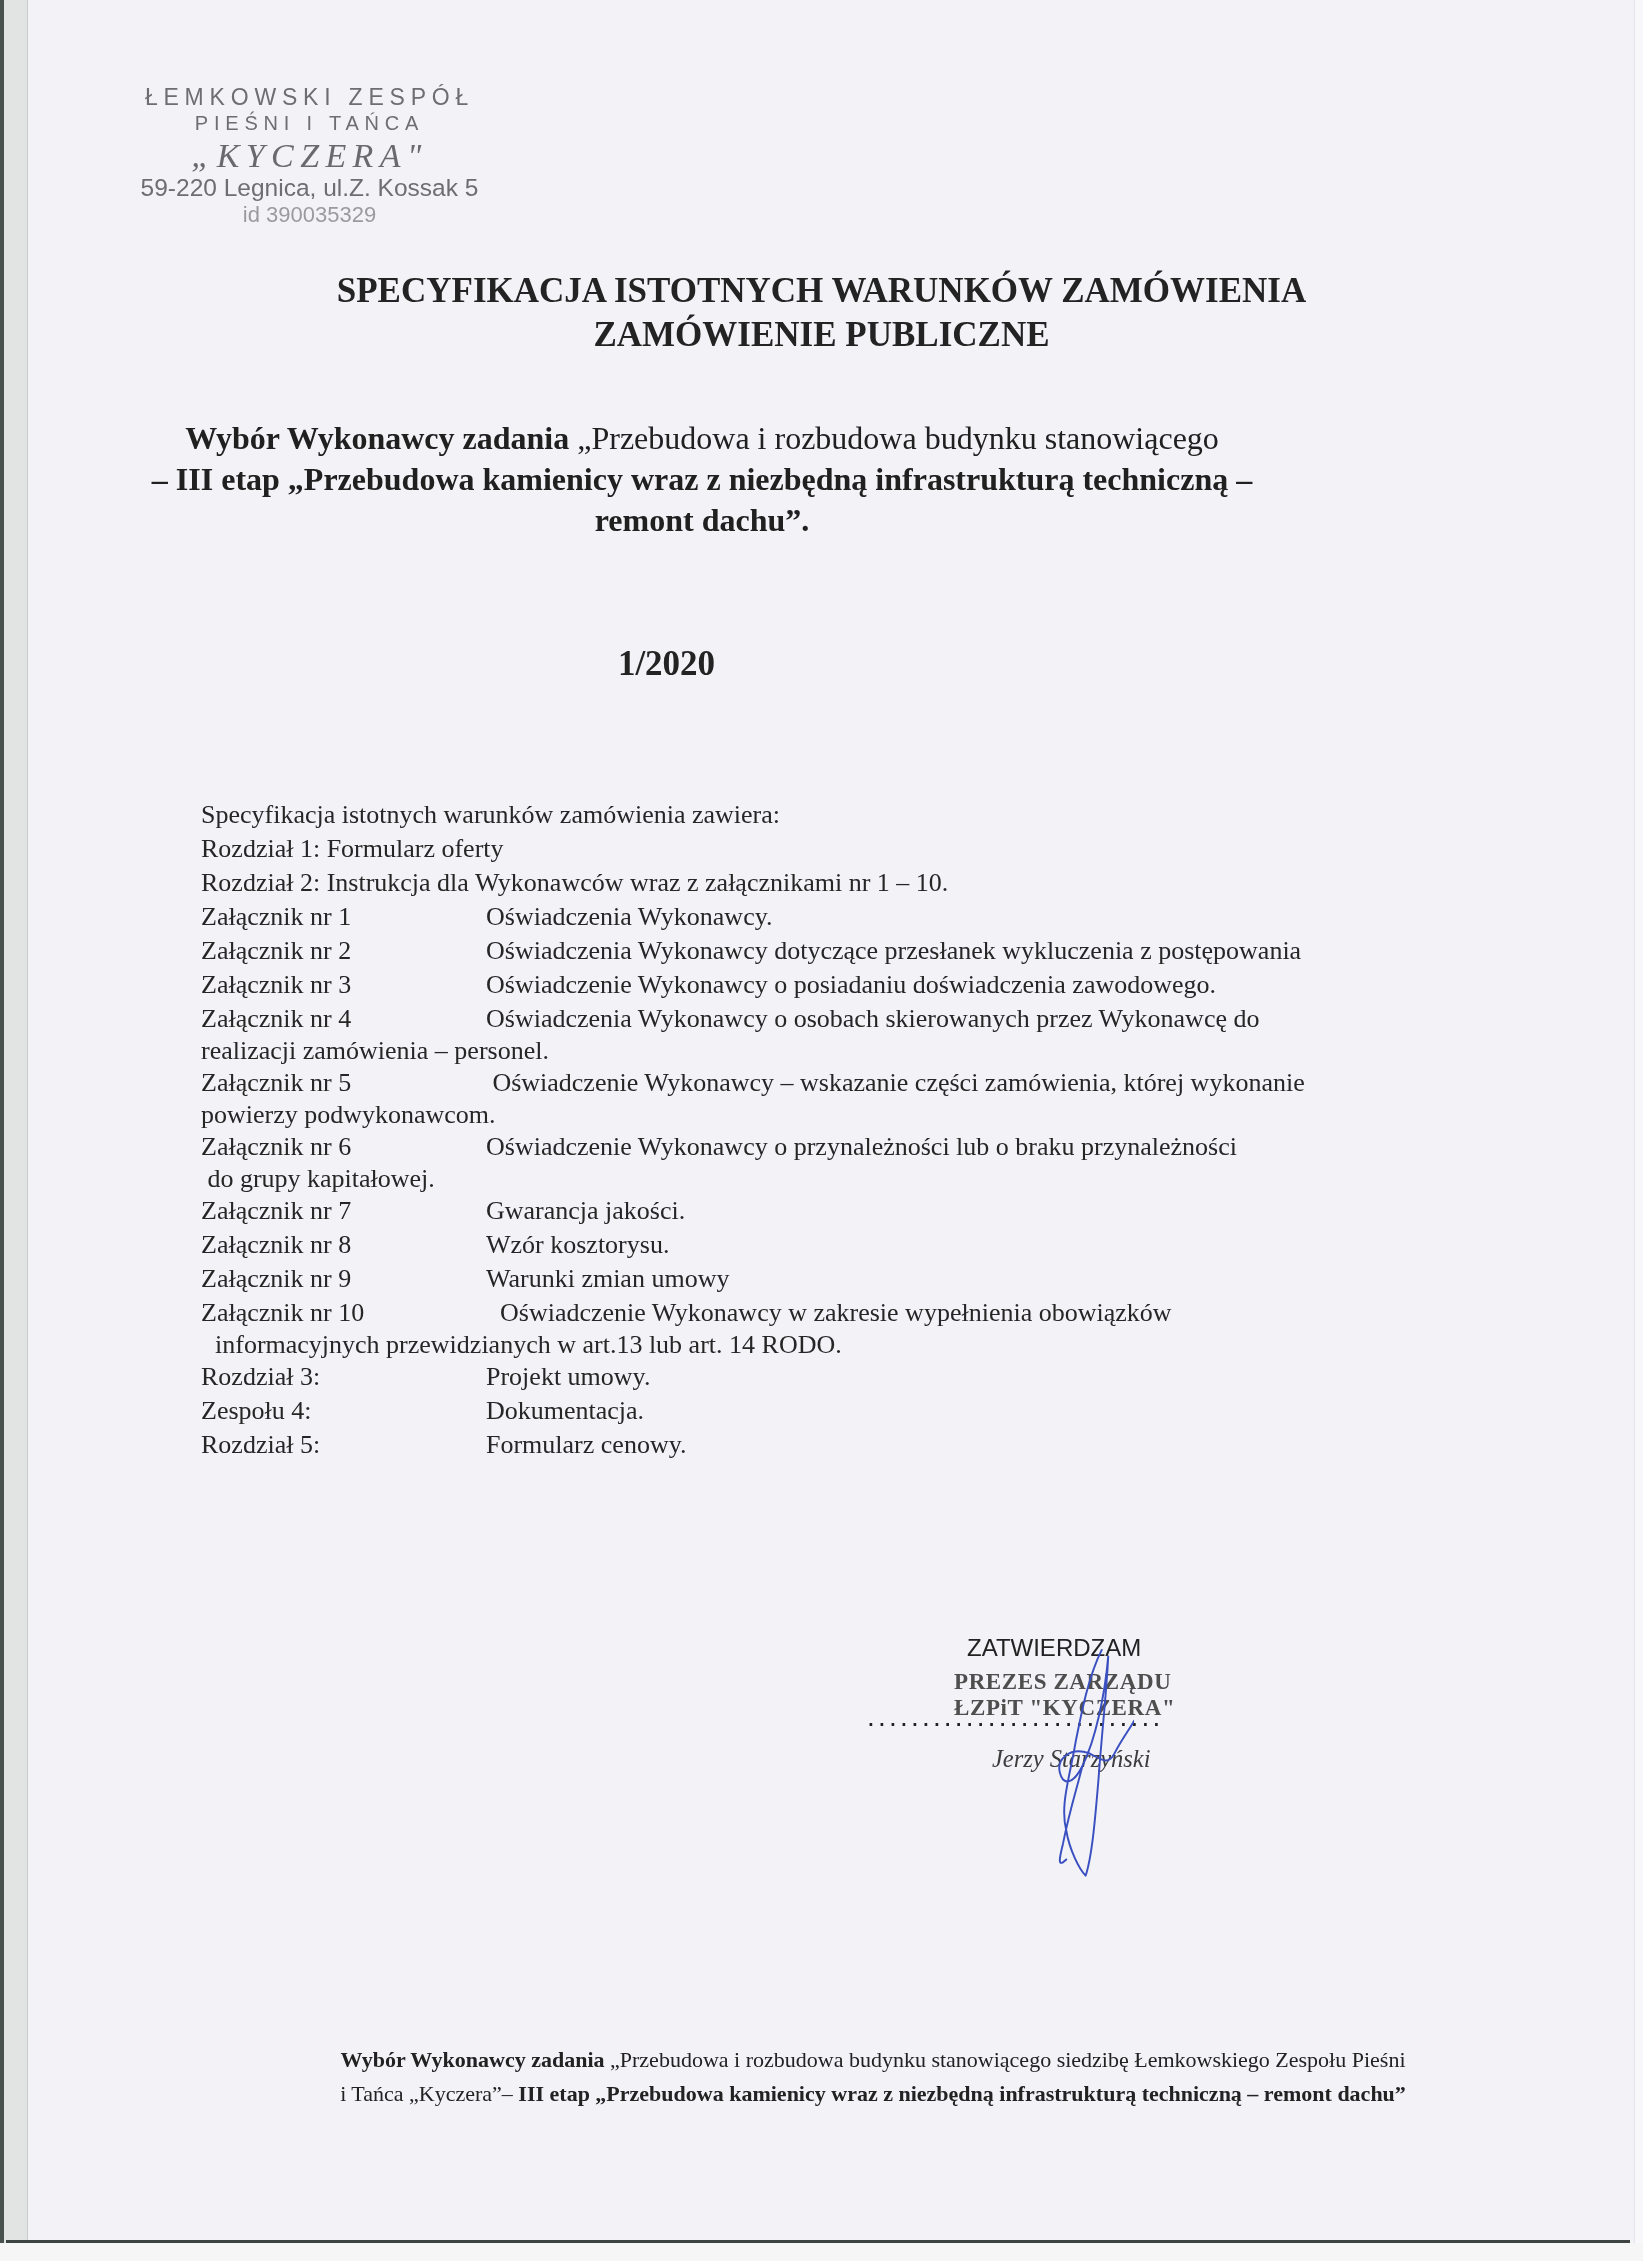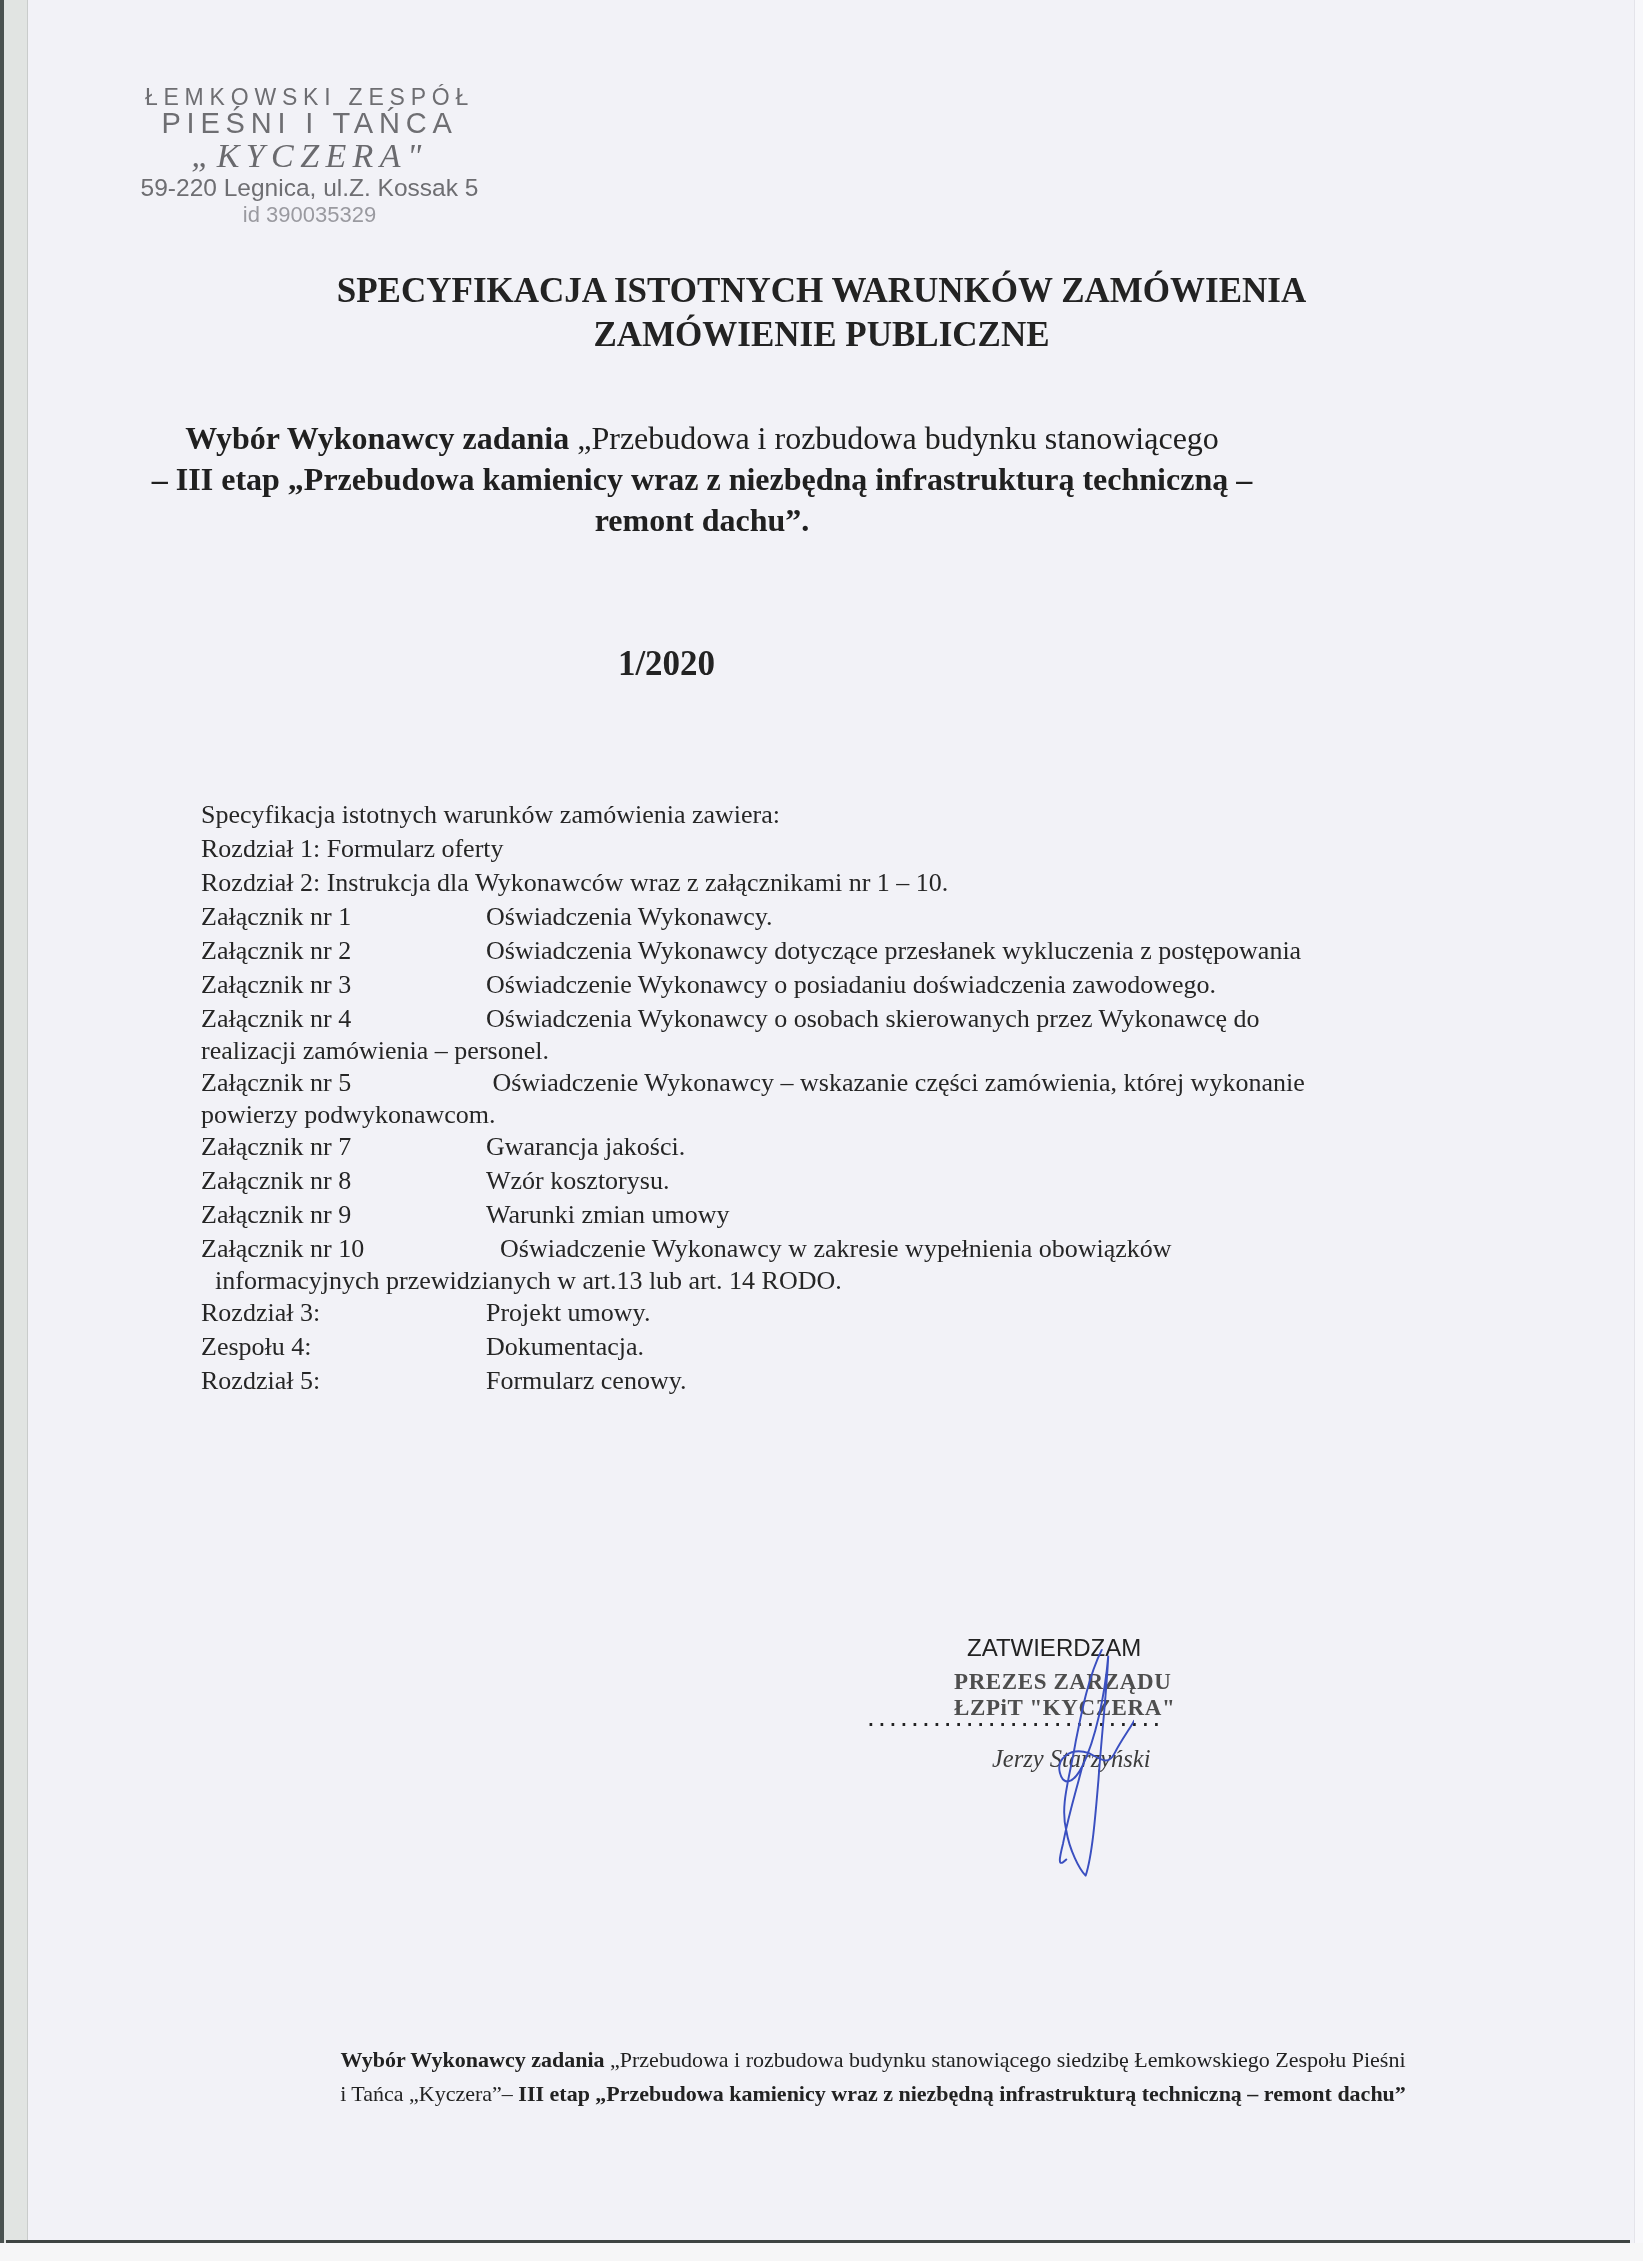--- a/index.html
+++ b/index.html
@@ -11,21 +11,21 @@
   }
   .edge-dark { position: absolute; left: 0; top: 0; width: 3.9px; height: 2261px; background: #4a5250; }
   .edge-light { position: absolute; left: 3.9px; top: 0; width: 23px; height: 2261px; background: #e1e4e2; border-right: 0.6px solid #c9cccb; }
   .edge-right { position: absolute; right: 0; top: 0; width: 7.7px; height: 2261px; background: #f8f8fb; border-left: 0.6px solid #e4e4ea; }
   .bottom-line { position: absolute; left: 6.4px; top: 2240px; width: 1624px; height: 2.6px; background: #3e4442; }
   .bottom-strip { position: absolute; left: 0; top: 2243px; width: 1643px; height: 18.7px; background: #f6f6f7; }
 
   
   .stamp { position: absolute; left: 116px; top: 84px; width: 387px; text-align: center; color: #6e6e72; font-family: "Liberation Sans", "DejaVu Sans", sans-serif; }
   .stamp .l1 { font-size: 23px; letter-spacing: 5.8px; line-height: 26px; }
-  .stamp .l2 { font-size: 29px; letter-spacing: 5.8px; line-height: 27px; }
+  .stamp .l2 { font-size: 20px; letter-spacing: 5.8px; line-height: 27px; }
   .stamp .l3 { font-family: "Liberation Serif", serif; font-style: italic; font-size: 34px; letter-spacing: 6.4px; line-height: 37px; color: #6a6a6e; }
   .stamp .l4 { font-size: 24.5px; line-height: 28px; }
   .stamp .l5 { font-size: 22px; line-height: 26px; color: #9a9aa0; }
 
   .title { position: absolute; left: 0; width: 1643px; text-align: center; font-weight: bold; font-size: 35px; line-height: 44px; top: 269px; color: #232323; }
   .subject { position: absolute; left: 0; width: 1388px; text-align: center; font-size: 32px; line-height: 41px; top: 418px; color: #202020; padding-left: 8px; }
   .subject b { font-weight: bold; }
   .docnum { position: absolute; left: 0; width: 1333px; text-align: center; font-weight: bold; font-size: 35px; top: 644px; color: #232323; }
 
   .contents { position: absolute; left: 201px; top: 780px; width: 1353px; font-size: 26px; color: #262626; margin-top: 18px; }
@@ -105,20 +105,27 @@
   </div>
   <div>
     <div class="row line">
         <span class="lbl">Załącznik nr 5</span>
         <span class="desc ind1">Oświadczenie Wykonawcy – wskazanie części zamówienia, której wykonanie</span>
       </div>
     <div class="cont">powierzy podwykonawcom.</div>
   </div>
   <div>
     <div class="row line">
+        <span class="lbl">Załącznik nr 6</span>
+        <span class="desc">Oświadczenie Wykonawcy o przynależności lub o braku przynależności</span>
+      </div>
+    <div class="cont"><span class="ind1">do grupy kapitałowej.</span></div>
+  </div>
+  <div>
+    <div class="row line">
         <span class="lbl">Załącznik nr 7</span>
         <span class="desc">Gwarancja jakości.</span>
       </div>
   </div>
   <div>
     <div class="row line">
         <span class="lbl">Załącznik nr 8</span>
         <span class="desc">Wzór kosztorysu.</span>
       </div>
   </div>

